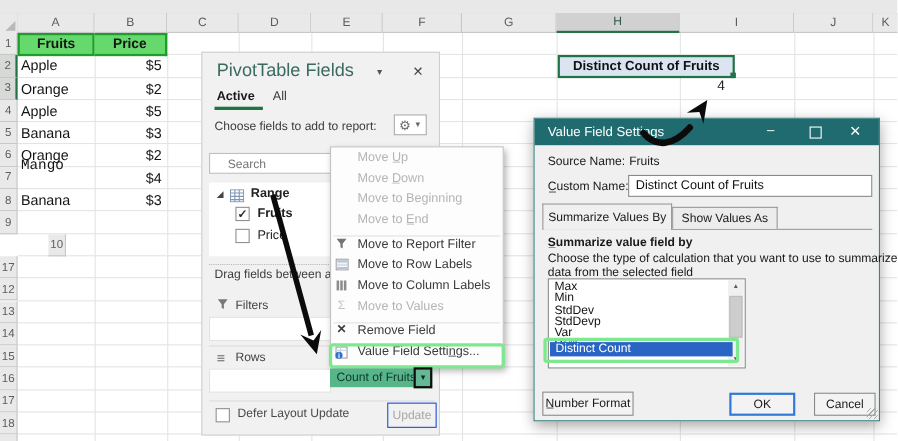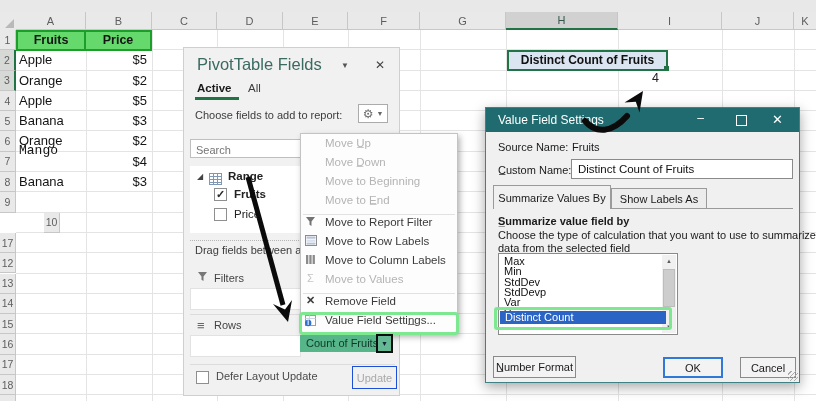--- a/index.html
+++ b/index.html
@@ -34,21 +34,21 @@
   #pane-close{right:14px;top:10px;font-size:12px;color:#444}
   #tab-active{left:13px;top:34px;font-size:11.5px;font-weight:bold;color:#1a1a1a}
   #tab-active-underline{left:11px;top:49px;width:44px;height:3px;background:var(--excel-green)}
   #tab-all{left:64px;top:34px;font-size:11.5px;color:#3c3c3c}
   #choose-label{left:11px;top:61px;font-size:11px;color:#3c3c3c}
   #gear-btn{left:174px;top:56px;width:30px;height:19px;background:#fff;border:1px solid #ababab;box-sizing:border-box;
             display:flex;align-items:center;justify-content:center;gap:3px}
   #gear-btn .gear{font-size:12px;color:#6f6f6f;line-height:10px}
   #gear-btn .dd{font-size:7px;color:#666}
   #search-box{left:6px;top:91px;width:205px;height:19px;box-sizing:border-box;background:#fff;border:1px solid #bfbfbf}
-  #search-box input{border:0;outline:0;width:100%;height:100%;font-family:inherit;font-size:11px;color:#777;padding:0 5px;box-sizing:border-box;background:transparent}
+  #search-box input{border:0;outline:0;width:100%;height:100%;font-family:inherit;font-size:11px;color:#777;padding:0 16px;box-sizing:border-box;background:transparent}
   #fields-box{left:6px;top:118px;width:205px;height:67px;background:#fff}
   #range-row{left:7px;top:4px;height:15px}
   #range-tri{left:0;top:2px;font-size:8px;color:#444}
   #range-icon{left:12px;top:1px}
   #range-label{left:31px;top:0;font-size:11.5px;font-weight:bold;color:#222}
   .fieldrow{position:absolute;left:24px;height:16px}
   .fieldrow .cb{left:0;top:1px}
   .fieldrow .flabel{position:absolute;left:20px;top:1px;font-size:11.5px;color:#222}
   .fieldrow.checked .flabel{font-weight:bold}
   .cb{position:absolute;width:13px;height:13px;background:#fff;border:1px solid #8f8f8f;box-sizing:border-box}
@@ -334,21 +334,21 @@
       <span id="dlg-min" class="abs">–</span>
       <span id="dlg-max" class="abs"></span>
       <span id="dlg-close" class="abs">✕</span>
     </div>
     <div id="src-label" class="abs">Source Name:</div>
     <div id="src-value" class="abs">Fruits</div>
     <div id="custom-label" class="abs">C̲ustom Name:</div>
     <div id="custom-input" class="abs">Distinct Count of Fruits</div>
     <div id="tabline" class="abs"></div>
     <div id="dtab-0" class="dtab">Summarize Values By</div>
-    <div id="dtab-1" class="dtab">Show Labels As</div>
+    <div id="dtab-1" class="dtab">Show Values As</div>
     <div id="sum-heading" class="abs">S̲ummarize value field by</div>
     <div id="desc2" class="abs">data from the selected field</div>
     <div id="desc1" class="abs">Choose the type of calculation that you want to use to summarize</div>
     <div id="vfs-list" class="abs">
       <div id="li-selected">Distinct Count</div>
       <div id="vfs-scroll">
         <div class="sbtn" style="top:0">▲</div>
         <div id="sthumb"></div>
         <div class="sbtn" style="bottom:0">▼</div>
       </div>

